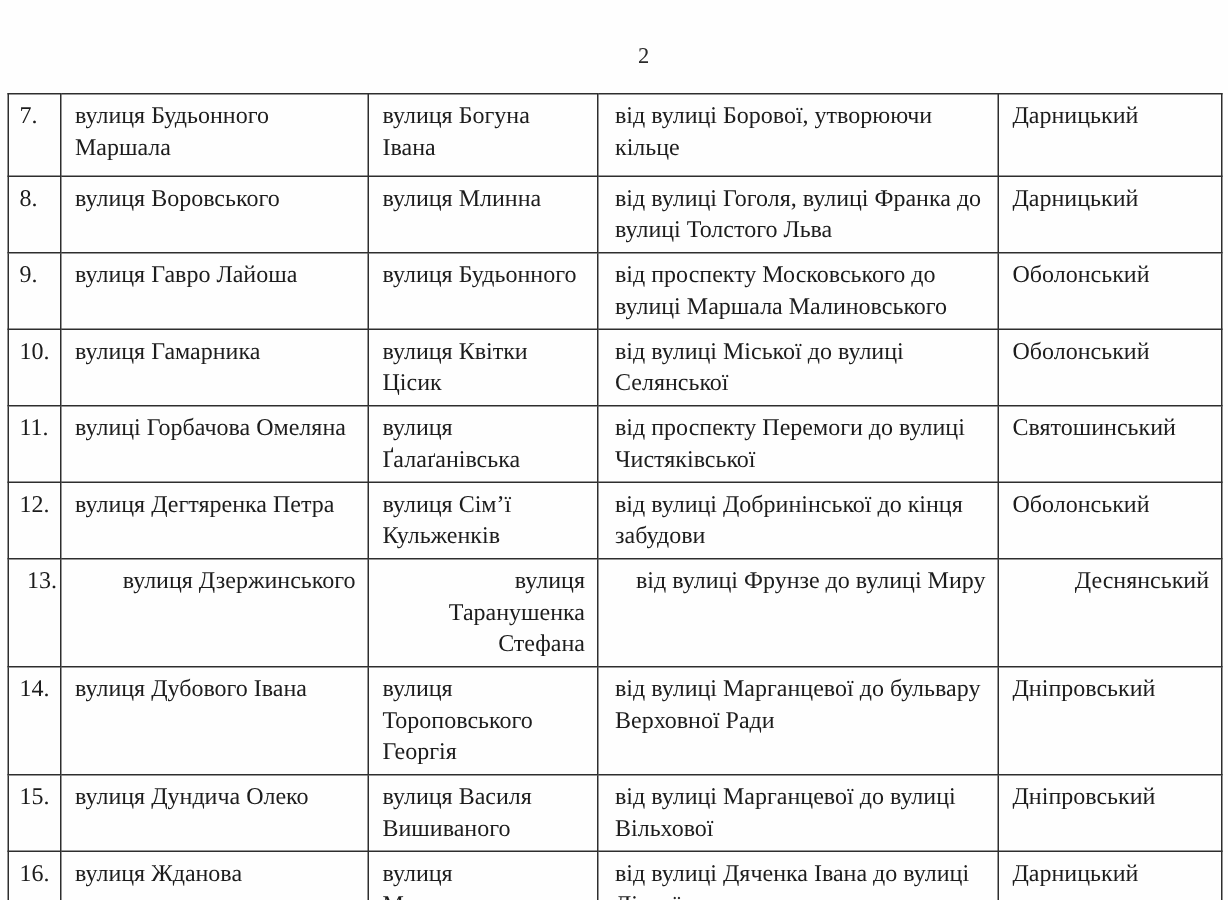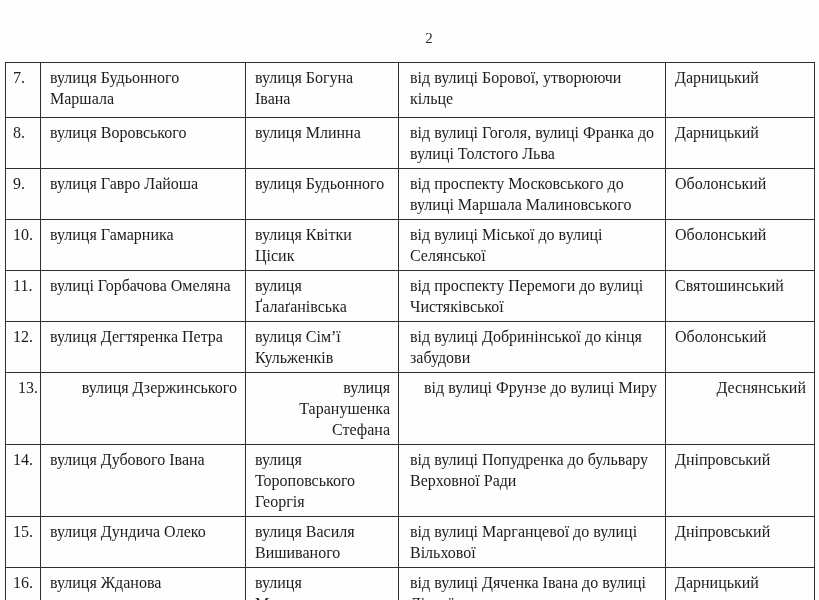--- a/index.html
+++ b/index.html
@@ -113,21 +113,21 @@
       <td class="cell-number">13.</td>
       <td class="cell-old">вулиця Дзержинського</td>
       <td class="cell-new">вулиця Таранушенка Стефана</td>
       <td class="cell-location">від вулиці Фрунзе до вулиці Миру</td>
       <td class="cell-district">Деснянський</td>
     </tr>
         <tr style="height: 65px;">
       <td class="cell-number">14.</td>
       <td class="cell-old">вулиця Дубового Івана</td>
       <td class="cell-new">вулиця Тороповського Георгія</td>
-      <td class="cell-location">від вулиці Попудренка до бульвару Верховної Ради</td>
+      <td class="cell-location">від вулиці Марганцевої до бульвару Верховної Ради</td>
       <td class="cell-district">Дніпровський</td>
     </tr>
         <tr style="height: 48px;">
       <td class="cell-number">15.</td>
       <td class="cell-old">вулиця Дундича Олеко</td>
       <td class="cell-new">вулиця Василя Вишиваного</td>
       <td class="cell-location">від вулиці Марганцевої до вулиці Вільхової</td>
       <td class="cell-district">Дніпровський</td>
     </tr>
         <tr style="height: 56px;">

